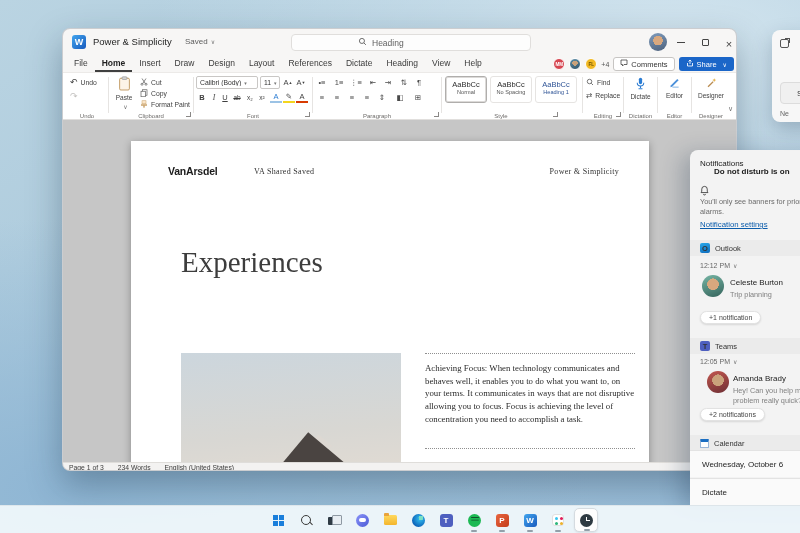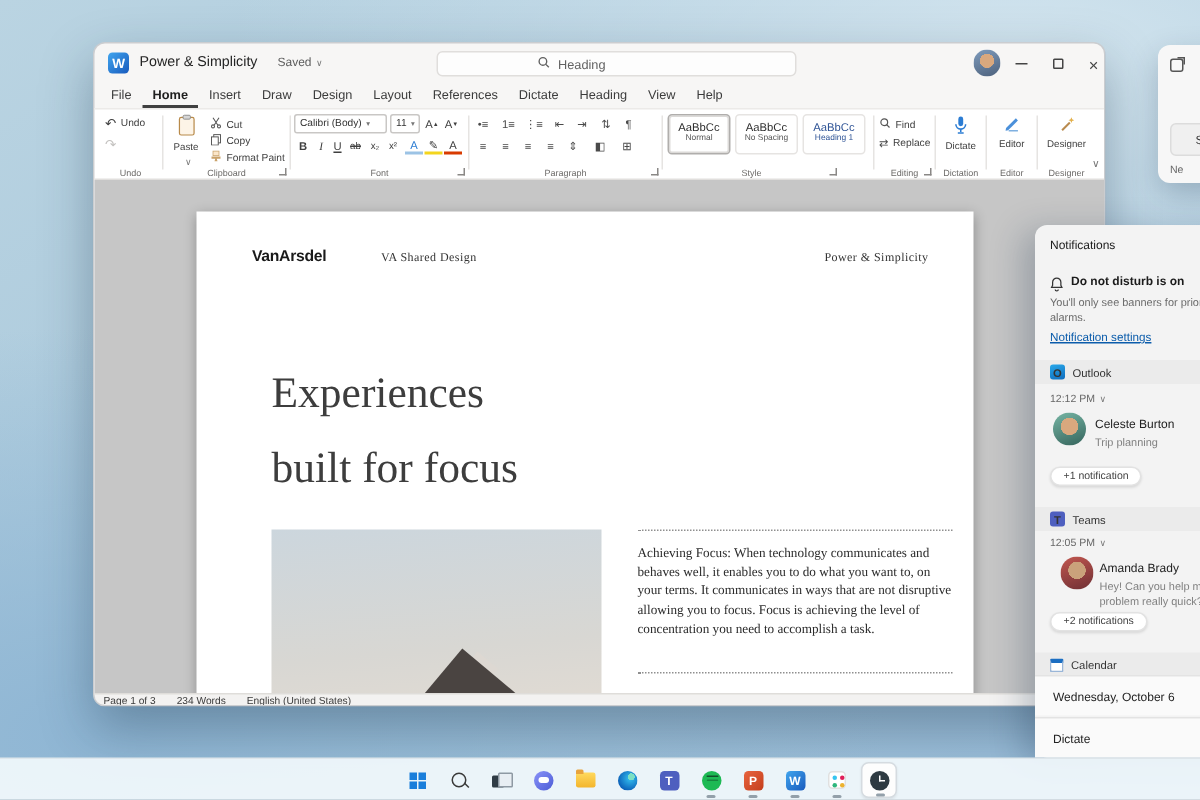--- a/index.html
+++ b/index.html
@@ -72,21 +72,21 @@
   .doc-img::before{content:"";position:absolute;left:132px;top:86px;width:18px;height:10px;background:#ddd8d2;transform:rotate(40deg)}
   .doc-text{left:294px;top:212px;width:210px;height:96px;border-top:1px dotted #8f8f8f;border-bottom:1px dotted #8f8f8f;
     padding-top:8px;font-family:"Liberation Serif",serif;font-size:8.8px;line-height:12.7px;color:#2b2b2b}
   
   .statusbar{left:0;top:433px;width:675px;height:10px;background:#f3f2f1;border-top:1px solid #dfddda;display:flex;gap:14px;align-items:center;padding-left:6px}
   .statusbar span{font-size:6.8px;color:#3b3b3b}
   
   .notif{left:690px;top:150px;width:150px;height:355px;background:#f3f3f3;border-radius:8px 0 0 8px;
     box-shadow:-8px 4px 22px rgba(20,45,70,.25)}
   .ntitle{left:10px;top:9px;font-size:8px;color:#1b1b1b}
-  .ndnd-t{left:24px;top:33px;font-size:8px;font-weight:bold;color:#1b1b1b}
+  .ndnd-t{left:24px;top:17px;font-size:8px;font-weight:bold;color:#1b1b1b}
   .ndnd-d{left:10px;top:47px;width:136px;font-size:7.3px;line-height:10px;color:#6b6b6b}
   .nlink{left:10px;top:70px;font-size:7.8px;color:#0b5cab;text-decoration:underline}
   .nghead{left:0;width:150px;height:16px;background:#ebebeb;display:flex;align-items:center;gap:5px;padding-left:10px}
   .nghead span{font-size:7.5px;color:#333}
   .ntime{font-size:7px;color:#666}
   .nname{font-size:8px;color:#222}
   .nprev{font-size:7.3px;line-height:10px;color:#818181}
   .nav{width:22px;height:22px;border-radius:50%}
   .av-celeste{background:radial-gradient(circle at 50% 42%,#d9a87e 0 34%,rgba(0,0,0,0) 35%),linear-gradient(160deg,#76b5a4,#35645c)}
   .av-amanda{background:radial-gradient(circle at 50% 42%,#caa27b 0 34%,rgba(0,0,0,0) 35%),linear-gradient(160deg,#c2574f,#6e2f34)}
@@ -181,20 +181,39 @@
         <span class="tab">Insert</span>
         <span class="tab">Draw</span>
         <span class="tab">Design</span>
         <span class="tab">Layout</span>
         <span class="tab">References</span>
         <span class="tab">Dictate</span>
         <span class="tab">Heading</span>
         <span class="tab">View</span>
         <span class="tab">Help</span>
       </div>
+      <div class="a collab">
+        <span class="pbadge b-mm">MM</span>
+        <span class="pbadge b-ph"></span>
+        <span class="pbadge b-fl">FL</span>
+        <span class="plus">+4</span>
+        <span class="btn-comments">
+          <span><svg width="8" height="8" viewBox="0 0 16 16">
+                <path d="M2 2h12v9H8l-3 3v-3H2z" fill="none" stroke="#444" stroke-width="1.6"></path>
+              </svg></span>
+          <span>Comments</span>
+        </span>
+        <span class="btn-share">
+          <span><svg width="8" height="8" viewBox="0 0 16 16">
+                <path d="M8 10V2M5 5l3-3 3 3M3 8v6h10V8" fill="none" stroke="#fff" stroke-width="1.7"></path>
+              </svg></span>
+          <span>Share</span>
+            <span class="chev"></span>
+        </span>
+      </div>
     </div>
 
     <div class="a ribbon">
 
       <div class="a grp" style="left:4px;width:40px">
         <div class="a rbtn" style="left:3px;top:4px">
             <span class="i-undo"></span>
             <span>Undo</span>
           </div>
         <div class="a rbtn" style="left:3px;top:18px">
@@ -355,25 +374,24 @@
           <span>Designer</span>
         </div>
         <span class="glabel">Designer</span>
       </div>
       <span class="a" style="left:665px;top:32px;font-size:7px;color:#777">∨</span>
     </div>
 
     <div class="a docarea">
       <div class="a page">
         <span class="a ph-logo">VanArsdel</span>
-        <span class="a ph-sub">VA Shared Design</span>
+        <span class="a ph-sub">VA Shared Saved</span>
         <span class="a ph-right">Power &amp; Simplicity</span>
         <div class="a heading">
           <div>Experiences</div>
-          <div>built for focus</div>
         </div>
         <div class="a doc-img"></div>
         <div class="a doc-text">Achieving Focus: When technology communicates and behaves well, it enables you to do what you want to, on your terms. It communicates in ways that are not disruptive allowing you to focus. Focus is achieving the level of concentration you need to accomplish a task.</div>
       </div>
     </div>
 
     <div class="a statusbar">
       <span>Page 1 of 3</span>
       <span>234 Words</span>
       <span>English (United States)</span>

